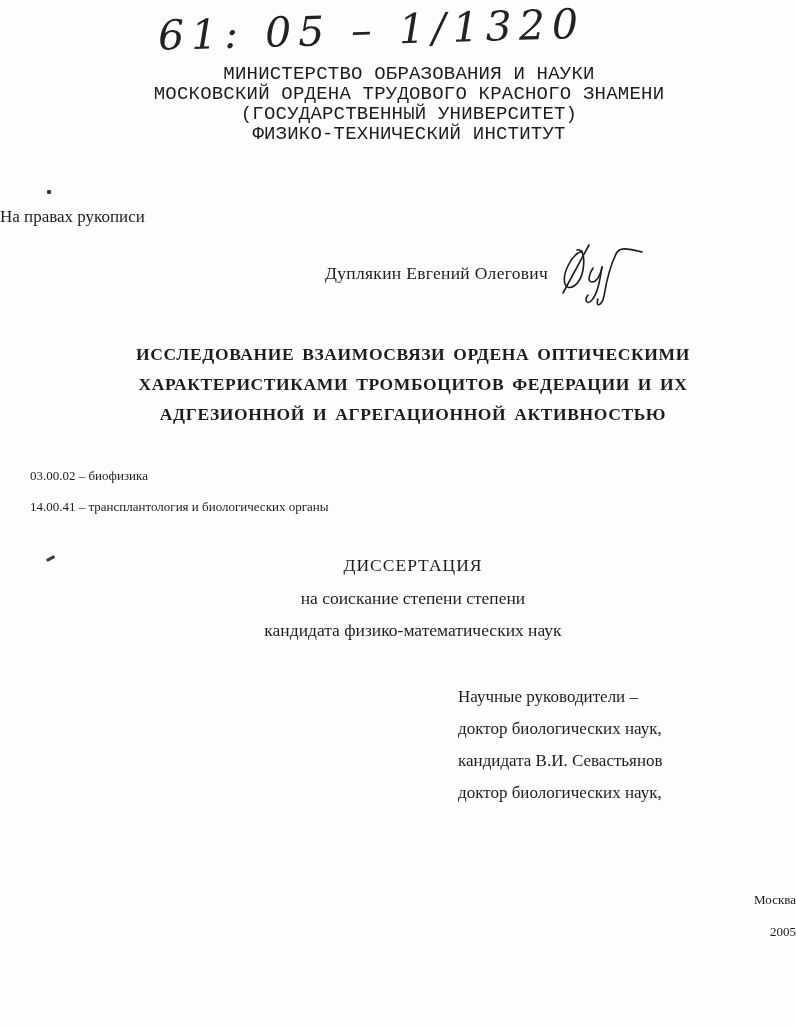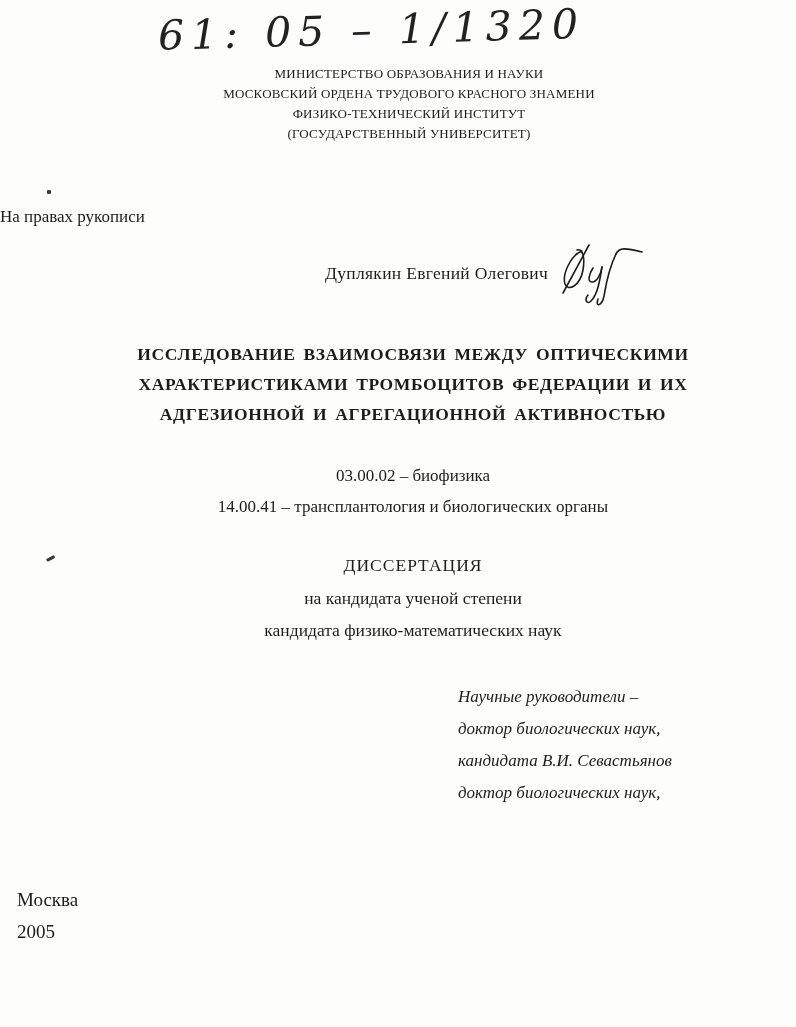--- a/index.html
+++ b/index.html
@@ -33,23 +33,24 @@
     white-space: nowrap;
     color: #222;
   }
 
   
   .institution {
     left: 22px;
     right: 0;
     top: 64px;
     text-align: center;
-    font-size: 13px;
+    font-size: 19px;
     line-height: 20px;
     letter-spacing: 0.2px;
+    font-family: Liberation Mono, monospace;
   }
 
   .stamp-note {
     top: 207px;
     left: 0;
     right: 96px;
     text-align: left;
     font-size: 17px;
   }
 
@@ -78,51 +79,50 @@
     font-size: 17.5px;
     line-height: 30px;
     letter-spacing: 0.6px;
     word-spacing: 3px;
   }
 
   .specialties {
     top: 460px;
     left: 30px;
     right: 0;
-    text-align: center;
-    font-size: 17px;
+    text-align: left;
+    font-size: 13px;
     line-height: 31px;
   }
 
   .thesis-block {
     top: 549px;
     left: 30px;
     right: 0;
     text-align: center;
     font-size: 17.5px;
     line-height: 32.5px;
   }
   .thesis-block .thesis-type {
     letter-spacing: 1px;
   }
 
   .supervisors {
     top: 681px;
     left: 458px;
     font-size: 17px;
     line-height: 32px;
-    font-style: italic;
   }
 
   .imprint {
     top: 884px;
-    left: 17px;
-    right: 0;
-    text-align: left;
-    font-size: 19px;
+    left: 28px;
+    right: 0;
+    text-align: right;
+    font-size: 13px;
     line-height: 32px;
   }
 
   .speck-1 {
     left: 47px;
     top: 190px;
     width: 4px;
     height: 4px;
     background: #3a3a3a;
     border-radius: 1px;
@@ -140,51 +140,51 @@
 </head>
 <body>
 
 <div class="page">
 
   <div class="abs catalog">61: 05 – 1/1320</div>
 
   <div class="abs institution">
     <div>МИНИСТЕРСТВО ОБРАЗОВАНИЯ И НАУКИ</div>
     <div>МОСКОВСКИЙ ОРДЕНА ТРУДОВОГО КРАСНОГО ЗНАМЕНИ</div>
+    <div>(ГОСУДАРСТВЕННЫЙ УНИВЕРСИТЕТ)</div>
     <div>ФИЗИКО-ТЕХНИЧЕСКИЙ ИНСТИТУТ</div>
-    <div>(ГОСУДАРСТВЕННЫЙ УНИВЕРСИТЕТ)</div>
   </div>
 
   <div class="abs stamp-note">На правах рукописи</div>
 
   <div class="abs author">Дуплякин Евгений Олегович</div>
 
   <svg class="abs signature" viewBox="0 0 95 75" fill="none" stroke="#1c1c1c" stroke-width="1.6" stroke-linecap="round">
     <path d="M30,13 C19,17 10,36 13,46 C16,54 28,48 31,32 C33,20 31,10 25,12"></path>
     <path d="M37,7 L11,55"></path>
     <path d="M41,30 C37,36 35,44 40,44 C45,44 49,36 50,29"></path>
     <path d="M50,29 C48,41 46,56 39,63 C35,67 32,62 36,57"></path>
     <path d="M64,16 C58,28 54,46 52,58 C50,68 43,70 46,61"></path>
     <path d="M64,16 C67,9 74,10 90,14"></path>
   </svg>
 
   <div class="abs title-block">
-    <div>ИССЛЕДОВАНИЕ ВЗАИМОСВЯЗИ МЕЖДУ ОПТИЧЕСКИМИ</div>
+    <div>ИССЛЕДОВАНИЕ ВЗАИМОСВЯЗИ ОРДЕНА ОПТИЧЕСКИМИ</div>
     <div>ХАРАКТЕРИСТИКАМИ ТРОМБОЦИТОВ ФЕДЕРАЦИИ И ИХ</div>
     <div>АДГЕЗИОННОЙ И АГРЕГАЦИОННОЙ АКТИВНОСТЬЮ</div>
   </div>
 
   <div class="abs specialties">
     <div>03.00.02 – биофизика</div>
     <div>14.00.41 – трансплантология и биологических органы</div>
   </div>
 
   <div class="abs thesis-block">
     <div class="thesis-type">ДИССЕРТАЦИЯ</div>
-    <div>на кандидата ученой степени</div>
+    <div>на соискание степени степени</div>
     <div>кандидата физико-математических наук</div>
   </div>
 
   <div class="abs supervisors">
     <div>Научные руководители –</div>
     <div>доктор биологических наук,</div>
     <div>кандидата В.И. Севастьянов</div>
     <div>доктор биологических наук,</div>
   </div>
 

